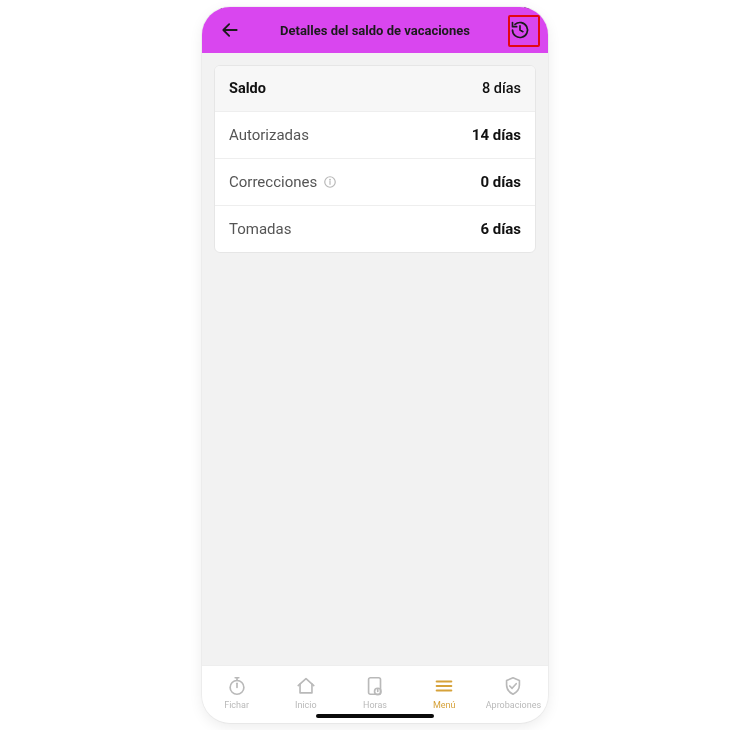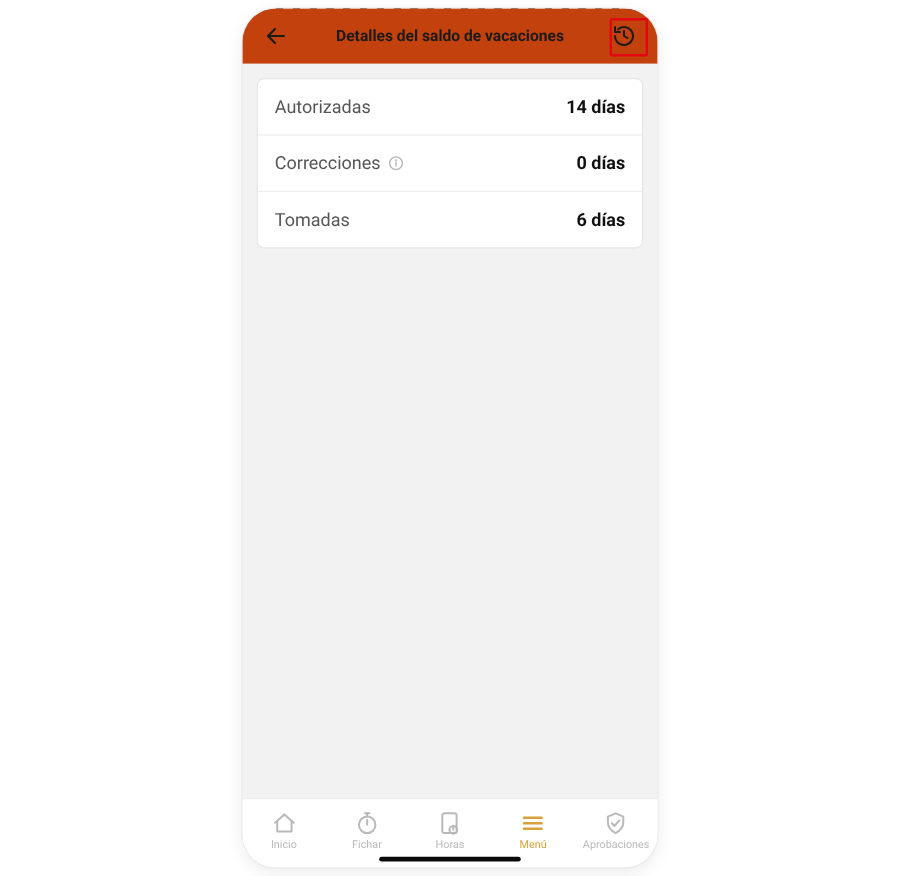--- a/index.html
+++ b/index.html
@@ -26,21 +26,21 @@
   }
   .phone::before{
     content:"";
     position:absolute;
     left:0; right:0; top:-4px;
     height:6px;
     background: repeating-linear-gradient(90deg,#111 0 6px,transparent 6px 14px);
     opacity:.85;
   }
   .header {
-    background: #c2410c;
+    background: #d946ef;
     height: 46px;
     display: flex;
     align-items: center;
     justify-content: space-between;
     padding: 0 14px;
     position: relative;
     z-index: 2;
   }
   .header .title {
     position: absolute;
@@ -173,20 +173,24 @@
           <polyline points="12 7 12 12 15.5 14"></polyline>
         </svg>
       </span>
     </button>
     <div class="highlight-box"></div>
   </div>
 
 
   <div class="content">
     <div class="card">
+      <div class="row header-row">
+        <span class="label">Saldo</span>
+        <span class="value">8 días</span>
+      </div>
 
       <div class="row sub">
         <span class="label">
           <span>Autorizadas</span>
         </span>
         <span class="value">14 días</span>
       </div>
 
       <div class="row sub">
         <span class="label">
@@ -208,40 +212,40 @@
         </span>
         <span class="value">6 días</span>
       </div>
     </div>
   </div>
 
   <div class="tabbar">
     <div class="tab">
       <span class="tab-icon">
         <svg width="22" height="22" viewBox="0 0 24 24" fill="none" stroke="currentColor" stroke-width="1.8" stroke-linecap="round" stroke-linejoin="round">
-          <path d="M3.5 11.5 12 4l8.5 7.5"></path>
-          <path d="M5.5 10v9.5h13V10"></path>
-        </svg>
-      </span>
-      <span>Inicio</span>
-    </div>
-    <div class="tab">
-      <span class="tab-icon">
-        <svg width="22" height="22" viewBox="0 0 24 24" fill="none" stroke="currentColor" stroke-width="1.8" stroke-linecap="round" stroke-linejoin="round">
           <circle cx="12" cy="13.5" r="7.5"></circle>
           <line x1="12" y1="13.5" x2="12" y2="9"></line>
           <line x1="10" y1="3" x2="14" y2="3"></line>
           <line x1="12" y1="3" x2="12" y2="6"></line>
         </svg>
       </span>
       <span>Fichar</span>
     </div>
     <div class="tab">
       <span class="tab-icon">
         <svg width="22" height="22" viewBox="0 0 24 24" fill="none" stroke="currentColor" stroke-width="1.8" stroke-linecap="round" stroke-linejoin="round">
+          <path d="M3.5 11.5 12 4l8.5 7.5"></path>
+          <path d="M5.5 10v9.5h13V10"></path>
+        </svg>
+      </span>
+      <span>Inicio</span>
+    </div>
+    <div class="tab">
+      <span class="tab-icon">
+        <svg width="22" height="22" viewBox="0 0 24 24" fill="none" stroke="currentColor" stroke-width="1.8" stroke-linecap="round" stroke-linejoin="round">
           <rect x="5" y="3" width="13" height="18" rx="2"></rect>
           <circle cx="15" cy="18" r="3.5"></circle>
           <line x1="15" y1="18" x2="15" y2="16"></line>
         </svg>
       </span>
       <span>Horas</span>
     </div>
     <div class="tab active">
       <span class="tab-icon">
         <svg width="22" height="22" viewBox="0 0 24 24" fill="none" stroke="currentColor" stroke-width="2.2" stroke-linecap="round">

